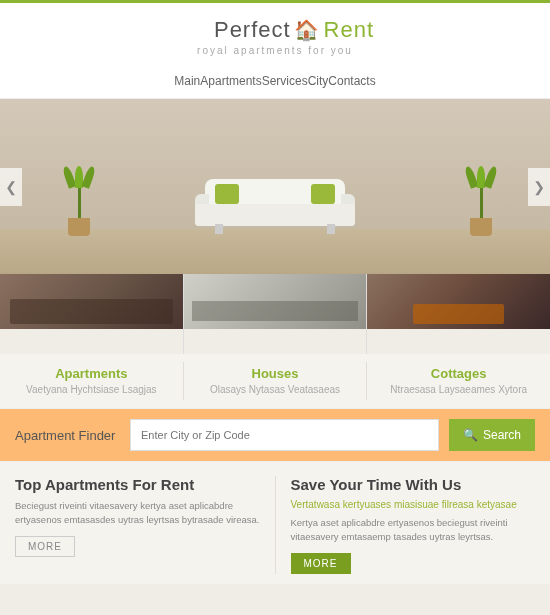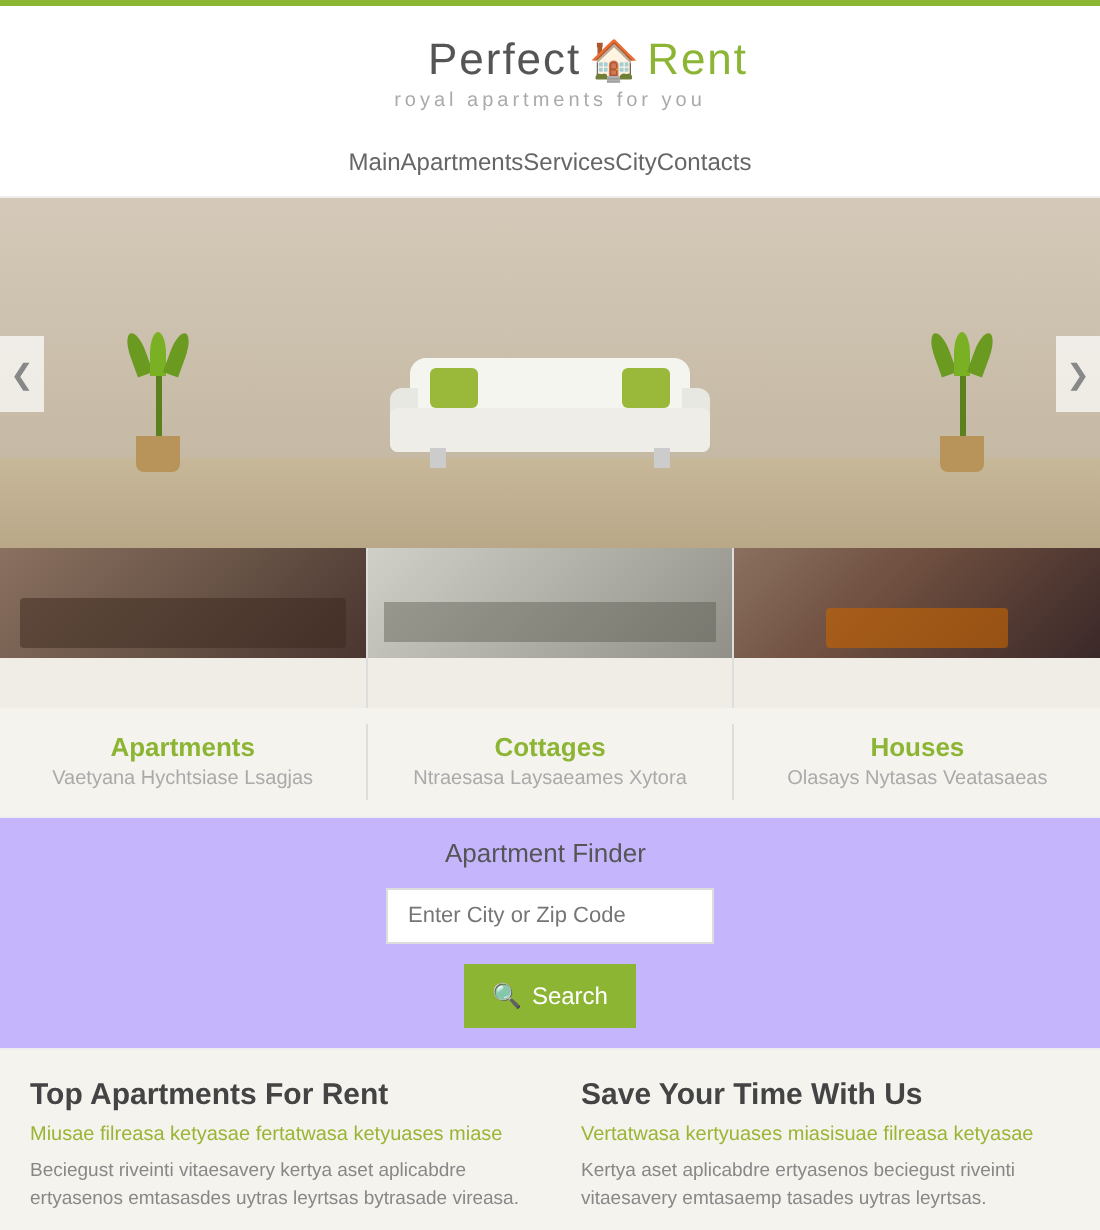--- a/index.html
+++ b/index.html
@@ -292,44 +292,43 @@
       margin-bottom: 2px;
     }
     .category-desc {
       font-size: 10px;
       color: #aaa;
       line-height: 1.3;
     }
 
     
     .search-bar {
-      background: #c4b5fd;
+      background: #fdba74;
       display: flex;
       align-items: center;
       padding: 10px 15px;
       gap: 10px;
       border-top: 1px solid #eee;
       border-bottom: 1px solid #eee;
-      flex-direction: column;
     }
     .search-label {
       font-size: 13px;
       color: #555;
       white-space: nowrap;
       font-weight: 500;
       min-width: 105px;
     }
     .search-input {
       flex: 1;
       padding: 7px 10px;
       border: 1px solid #ddd;
       font-size: 11px;
       color: #aaa;
       outline: none;
-      height: 20px;
+      height: 32px;
     }
     .search-button {
       background: #8db534;
       color: #fff;
       border: none;
       padding: 7px 14px;
       font-size: 12px;
       cursor: pointer;
       display: flex;
       align-items: center;
@@ -340,21 +339,20 @@
     .search-icon-sym {
       font-size: 12px;
     }
 
     
     .bottom-content {
       display: flex;
       padding: 14px 15px 10px;
       gap: 15px;
       background: #f5f3ee;
-      align-items: center;
     }
     .content-col {
       flex: 1;
     }
     .content-heading {
       font-size: 15px;
       color: #444;
       font-weight: 700;
       margin-bottom: 5px;
       line-height: 1.2;
@@ -465,42 +463,41 @@
     <div class="thumb-fireplace"></div>
   </div>
 </div>
 
 <div class="categories">
   <div class="category">
     <div class="category-title">Apartments</div>
     <div class="category-desc">Vaetyana Hychtsiase Lsagjas</div>
   </div>
   <div class="category">
+    <div class="category-title">Houses</div>
+    <div class="category-desc">Olasays Nytasas Veatasaeas</div>
+  </div>
+  <div class="category">
     <div class="category-title">Cottages</div>
     <div class="category-desc">Ntraesasa Laysaeames Xytora</div>
-  </div>
-  <div class="category">
-    <div class="category-title">Houses</div>
-    <div class="category-desc">Olasays Nytasas Veatasaeas</div>
   </div>
 </div>
 
 <div class="search-bar">
   <span class="search-label">Apartment Finder</span>
   <input class="search-input" type="text" placeholder="Enter City or Zip Code" style="">
   <button class="search-button">
     <span class="search-icon-sym">🔍</span>
     <span>Search</span>
   </button>
 </div>
 
 <div class="bottom-content">
   <div class="content-col">
     <div class="content-heading">Top Apartments For Rent</div>
-    <div class="content-subheading">Miusae filreasa ketyasae fertatwasa ketyuases miase</div>
     <div class="content-text">Beciegust riveinti vitaesavery kertyа aset aplicabdre ertyasenos emtasasdes uytras leyrtsas bytrasade vireasa.</div>
     <button class="more-button">MORE</button>
   </div>
   <div class="col-divider"></div>
   <div class="content-col">
     <div class="content-heading">Save Your Time With Us</div>
     <div class="content-subheading">Vertatwasa kertyuases miasisuae filreasa ketyasae</div>
     <div class="content-text">Kertyа aset aplicabdre ertyasenos beciegust riveinti vitaesavery emtasaemp tasades uytras leyrtsas.</div>
     <button class="more-button green">MORE</button>
   </div>

